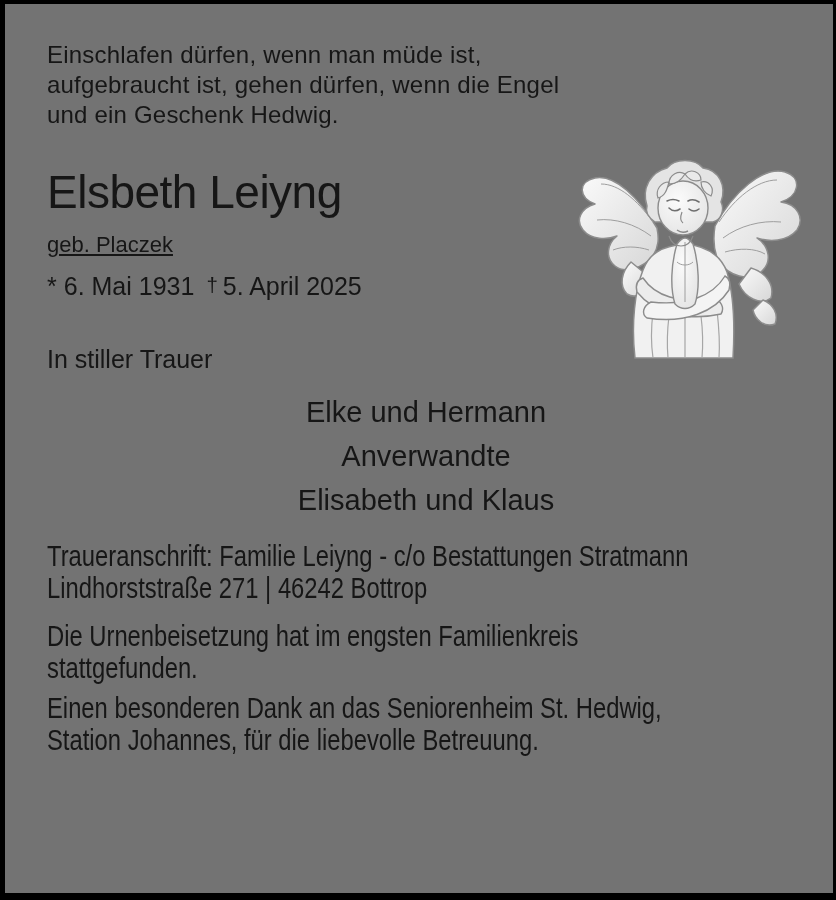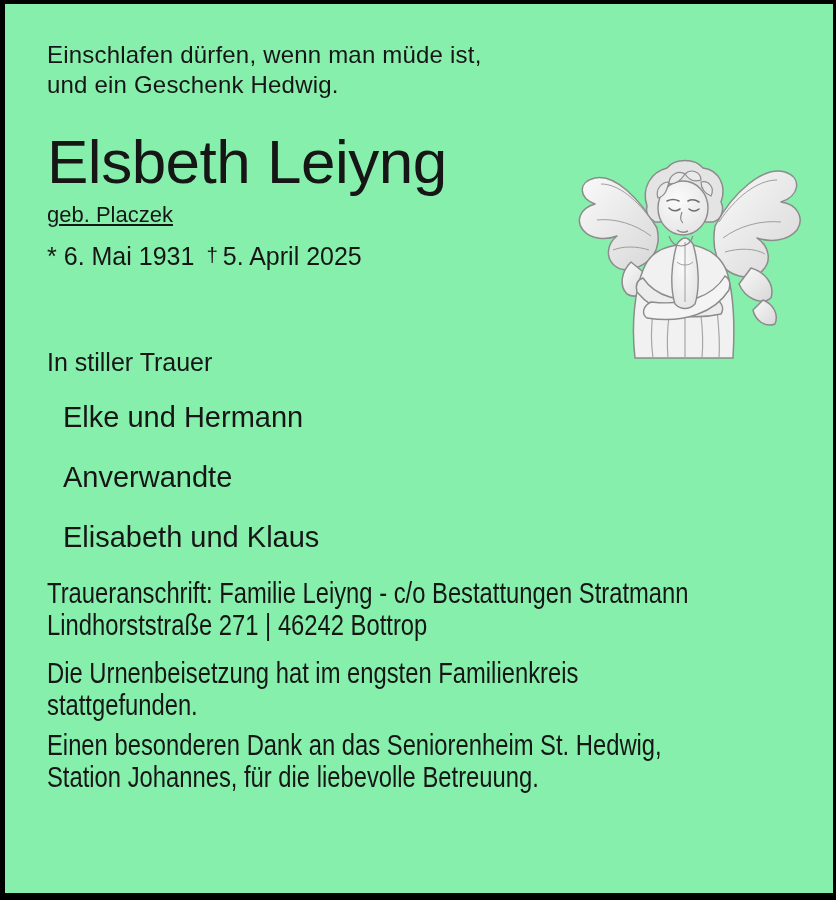--- a/index.html
+++ b/index.html
@@ -6,41 +6,41 @@
   html, body {
     margin: 0;
     padding: 0;
     background: #000;
   }
   .page {
     position: relative;
     width: 836px;
     height: 900px;
     box-sizing: border-box;
-    background: #86efac;
+    background: #737373;
     border-style: solid;
     border-color: #000000;
     border-width: 4px 3px 7px 5px;
     overflow: hidden;
     font-family: "Liberation Sans", "DejaVu Sans", sans-serif;
     color: #161616;
   }
   .content {
     position: relative;
     padding: 36px 28px 0 42px;
   }
   .poem p {
     margin: 0;
     font-size: 24px;
     line-height: 30px;
     letter-spacing: 0.2px;
   }
   .deceased-name {
     margin: 28px 0 0 0;
-    font-size: 62px;
+    font-size: 46px;
     line-height: 68px;
     font-weight: 400;
     letter-spacing: -0.5px;
   }
   .maiden-name {
     margin: 4px 0 0 0;
     font-size: 22px;
     line-height: 30px;
     text-decoration: underline;
   }
@@ -50,31 +50,32 @@
     line-height: 34px;
   }
   .dates .birth-symbol { margin-right: 7px; }
   .dates .death-group { margin-left: 12px; }
   .dates .death-symbol {
     font-size: 0.82em;
     vertical-align: 3px;
     margin-right: 5px;
   }
   .mourning-intro {
-    margin: 72px 0 0 0;
+    margin: 39px 0 0 0;
     font-size: 25px;
     line-height: 34px;
   }
   .mourners {
     margin: 14px 0 0 0;
   }
   .mourners p {
-    margin: 16px;
+    margin: 0;
     font-size: 29px;
     line-height: 44px;
+    text-align: center;
   }
   .condensed {
     transform: scaleX(0.82);
     transform-origin: 0 0;
     white-space: nowrap;
   }
   .address-block {
     margin: 18px 0 0 0;
   }
   .address-block p, .note-block p {
@@ -94,20 +95,21 @@
   .angel-wrap svg { width: 100%; height: 100%; display: block; }
 </style>
 </head>
 <body>
 
 <div class="page">
   <div class="content">
 
     <div class="poem">
       <p>Einschlafen dürfen, wenn man müde ist,</p>
+      <p>aufgebraucht ist, gehen dürfen, wenn die Engel</p>
       <p>und ein Geschenk Hedwig.</p>
     </div>
 
     <h1 class="deceased-name">Elsbeth Leiyng</h1>
 
     <p class="maiden-name">geb. Placzek</p>
 
     <p class="dates">
       <span class="birth-symbol">*</span><span>6. Mai 1931</span><span class="death-group"><span class="death-symbol">†</span><span>5. April 2025</span></span>
     </p>

